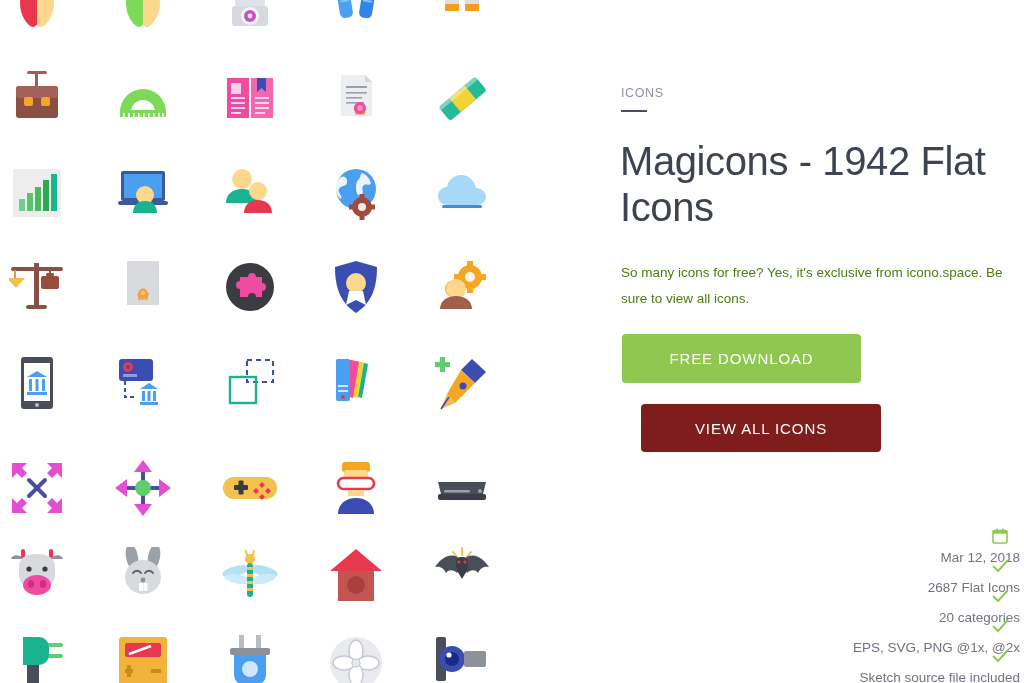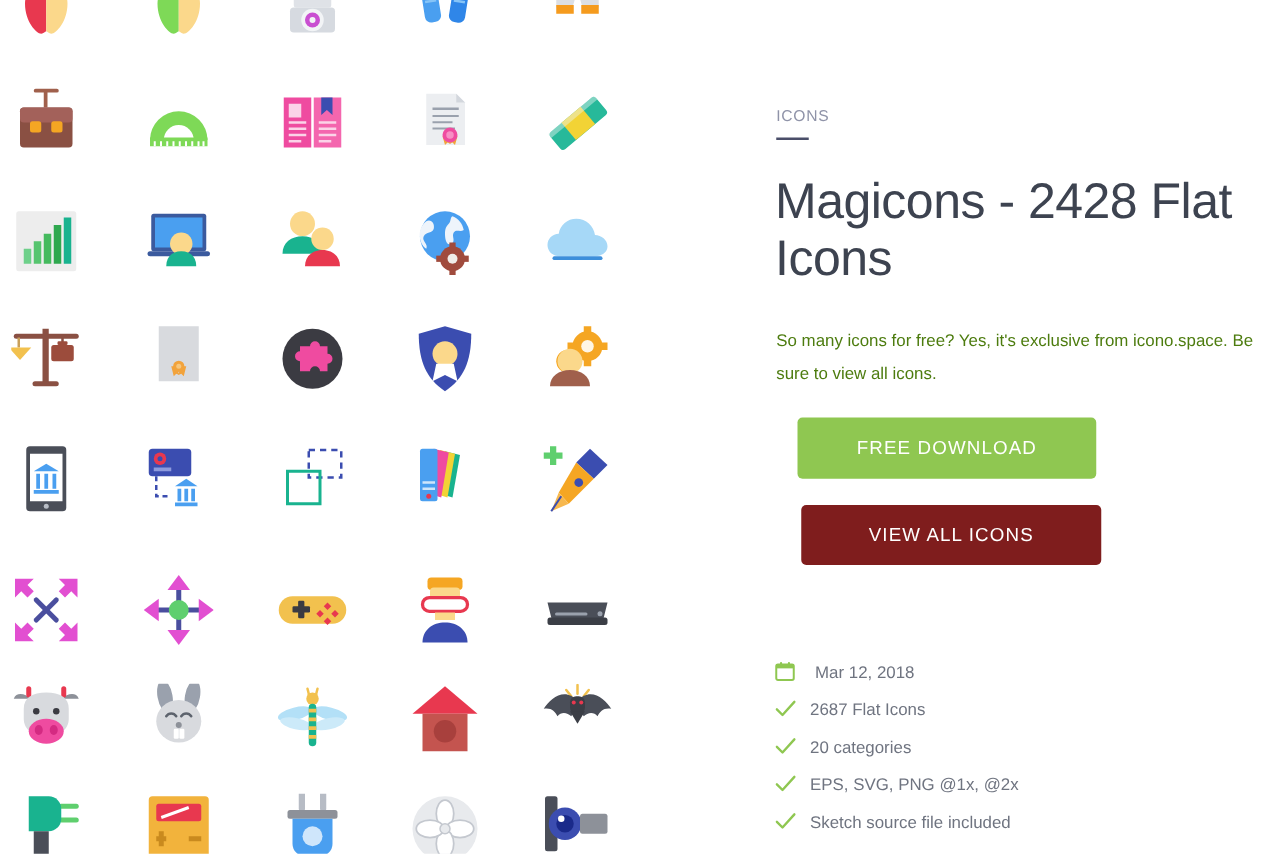--- a/index.html
+++ b/index.html
@@ -83,37 +83,37 @@
     font-size: 15px;
     letter-spacing: 0.9px;
     text-align: center;
     cursor: pointer;
     padding: 0;
   }
   #btn-download {
     left: 2px; top: 318px;
     width: 239px; height: 49px;
     background: #8fc751;
-    margin-left: 16px;
   }
   #btn-view-all {
     left: 21px; top: 388px;
     width: 240px; height: 48px;
     background: #7f1d1d;
   }
 
   #feature-list {
     position: absolute;
     left: 0px; top: 506px;
     width: 400px;
   }
   .feature-row {
     display: flex;
-    align-items: center;
+    align-items: flex-end;
     height: 30px;
+    flex-direction: column;
   }
   .feature-mark {
     width: 28px;
     flex: 0 0 28px;
     display: flex;
     align-items: center;
     justify-content: flex-start;
   }
   .feature-text {
     font-size: 13.5px;
@@ -593,21 +593,21 @@
       </svg>
     </div>
 
   </div>
 
   <div id="detail-panel">
 
     <div id="eyebrow">ICONS</div>
     <div id="eyebrow-rule"></div>
 
-    <h1 id="title">Magicons - 2428 Flat Icons</h1>
+    <h1 id="title">Magicons - 1942 Flat Icons</h1>
 
     <p id="description">So many icons for free? Yes, it's exclusive from icono.space. Be sure to view all icons.</p>
 
     <button id="btn-download" class="cta">FREE DOWNLOAD</button>
 
     <button id="btn-view-all" class="cta">VIEW ALL ICONS</button>
 
     <div id="feature-list">
 
       <div class="feature-row date">

